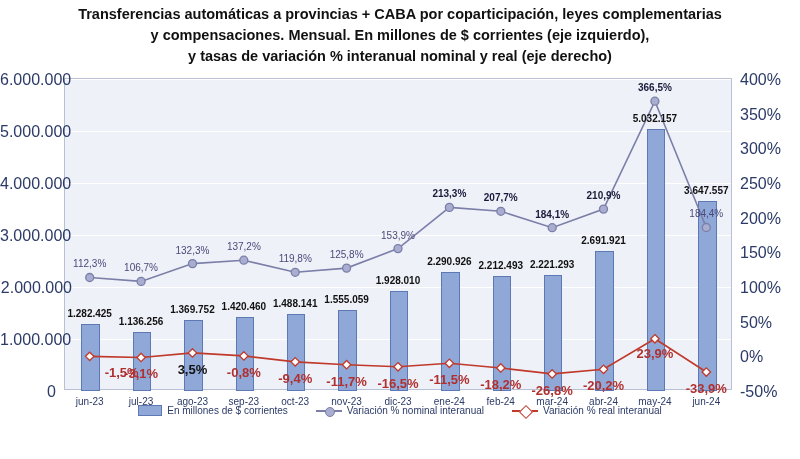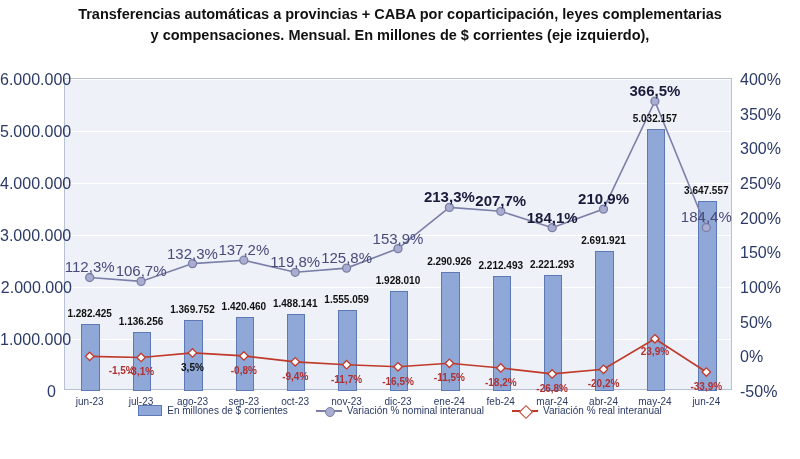--- a/index.html
+++ b/index.html
@@ -66,29 +66,29 @@
   .bar-label {
     position: absolute;
     font-size: 10px;
     font-weight: bold;
     color: #111111;
     white-space: nowrap;
     text-align: center;
   }
   .nom-label {
     position: absolute;
-    font-size: 15px;
+    font-size: 10px;
     color: #4a4a7a;
     white-space: nowrap;
     text-align: center;
   }
   .nom-label.bold { font-weight: bold; color: #1a1a3a; }
   .real-label {
     position: absolute;
-    font-size: 10px;
+    font-size: 13px;
     font-weight: bold;
     color: #b03030;
     white-space: nowrap;
     text-align: center;
   }
   .xtick {
     position: absolute;
     font-size: 10px;
     color: #2b3a67;
     text-align: center;
@@ -162,20 +162,21 @@
   }
 </style>
 </head>
 <body>
 
 <div id="root">
 
   <div class="title">
     <div>Transferencias automáticas a provincias + CABA por coparticipación, leyes complementarias</div>
     <div>y compensaciones. Mensual. En millones de $ corrientes (eje izquierdo),</div>
+    <div>y tasas de variación % interanual nominal y real (eje derecho)</div>
   </div>
 
   <div class="plot-frame" id="plot-frame">
       <div class="gridline" style="top: 312px;"></div>
       <div class="gridline" style="top: 260px;"></div>
       <div class="gridline" style="top: 208px;"></div>
       <div class="gridline" style="top: 156px;"></div>
       <div class="gridline" style="top: 104px;"></div>
       <div class="gridline" style="top: 52px;"></div>
       <div class="gridline" style="top: 0px;"></div>

